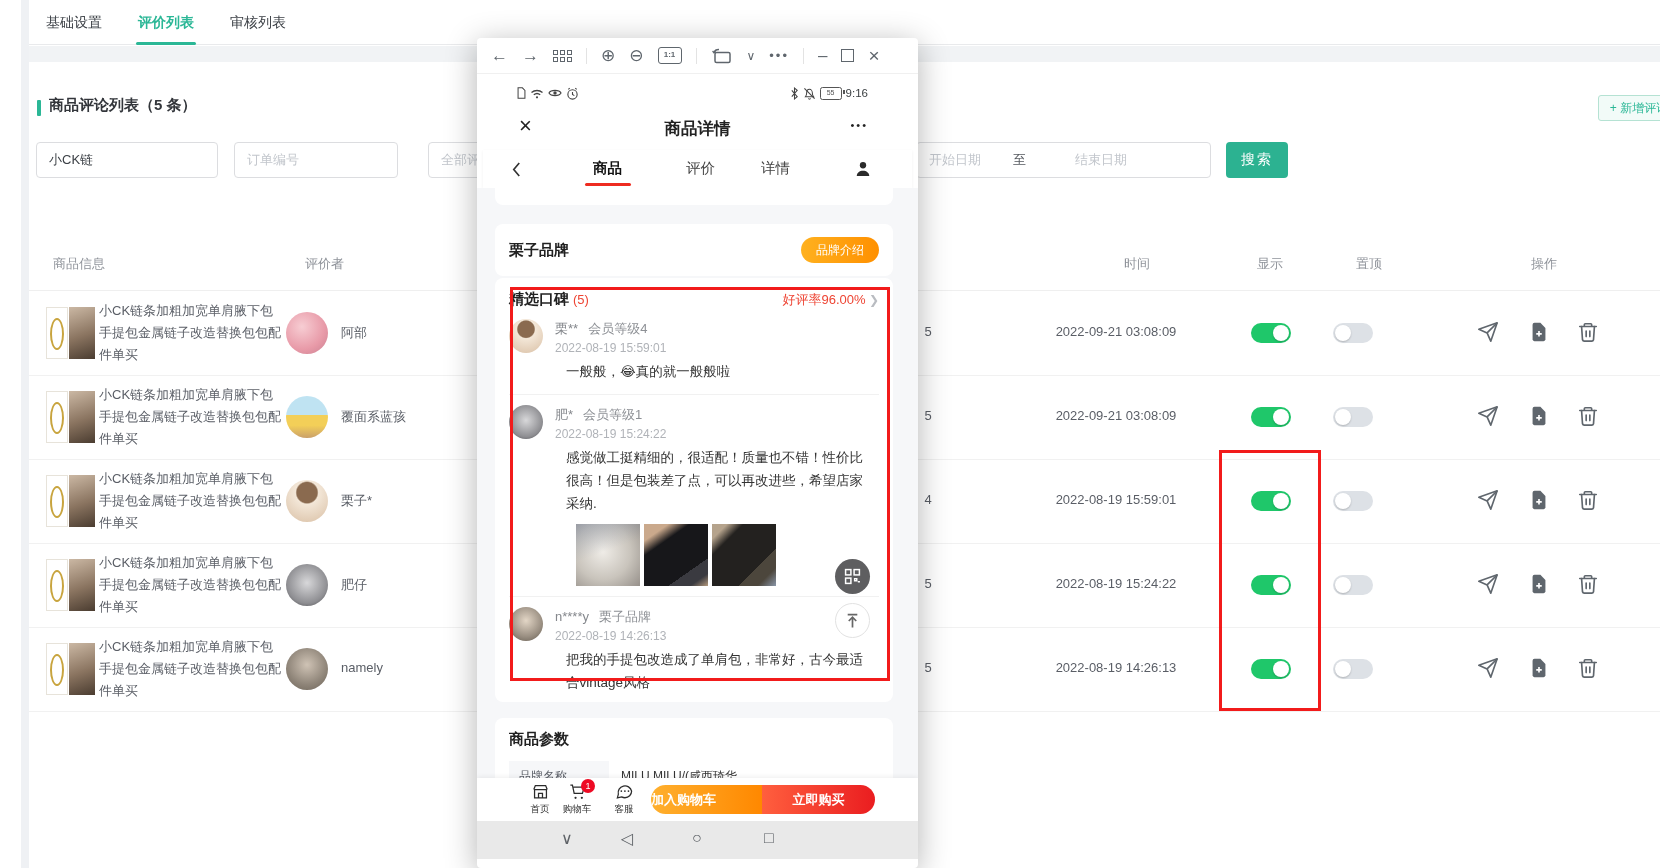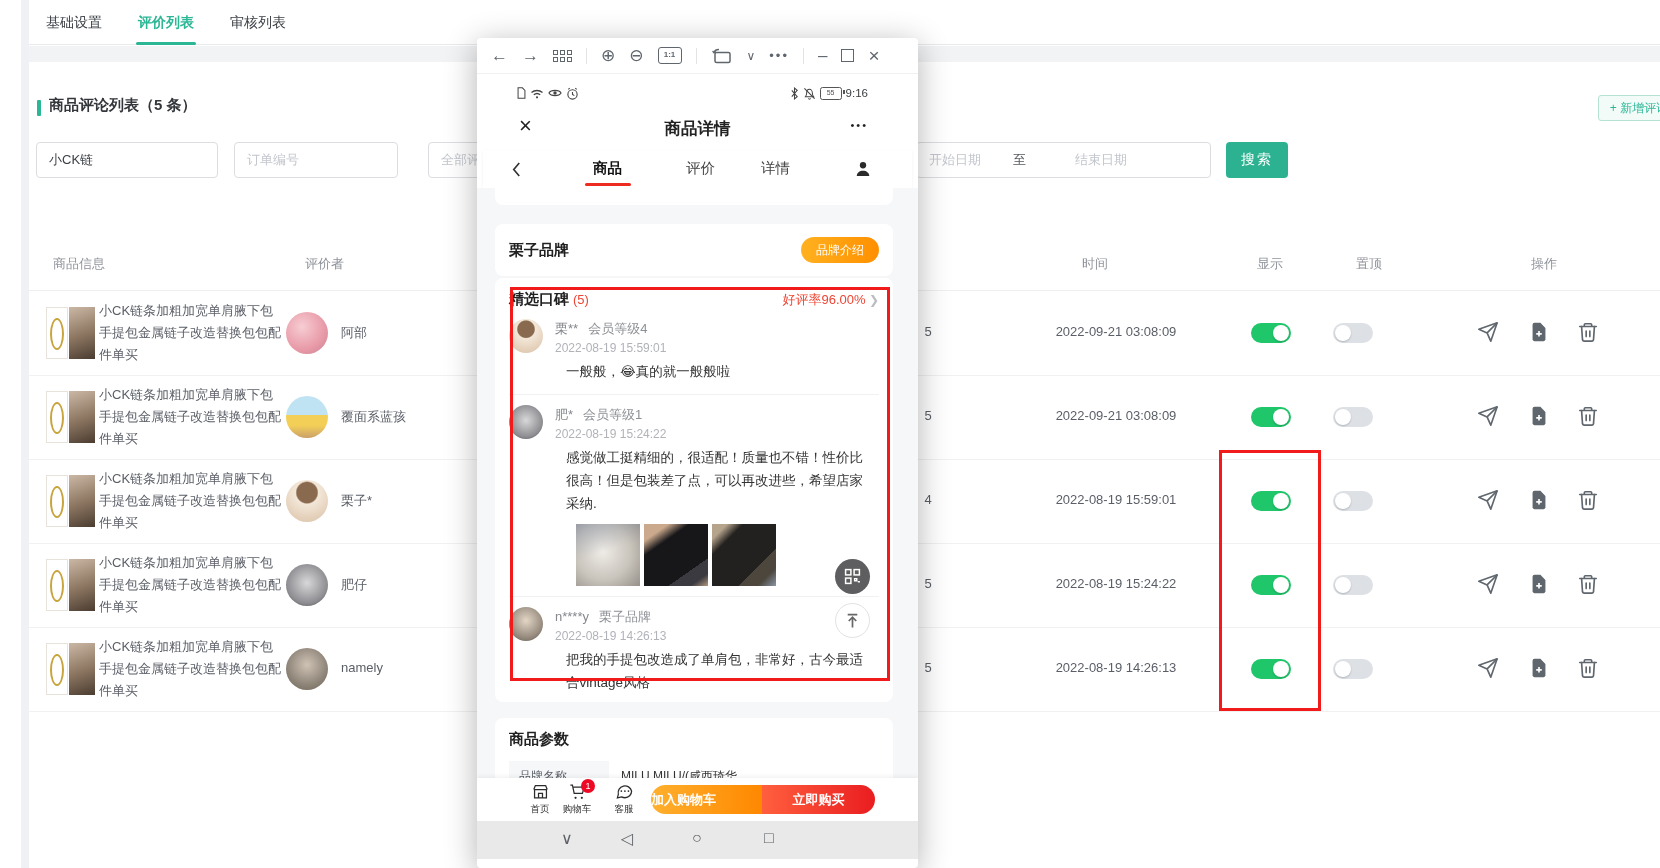--- a/index.html
+++ b/index.html
@@ -21,21 +21,21 @@
   .f2{left:213px;width:164px;}
   .f3{left:407px;width:150px;color:#c2c6cc;}
   .fdate{left:895px;width:295px;}
   .fdate .sep{position:absolute;left:96px;top:0;color:#55595f;}
   .fdate .end{position:absolute;left:158px;top:0;color:#c2c6cc;}
   .search-btn{left:1205px;top:142px;width:62px;height:36px;background:#2cb291;border:none;border-radius:4px;color:#fff;font-size:14px;letter-spacing:2px;cursor:pointer;}
   .add-btn{left:1577px;top:95px;width:82px;height:26px;box-sizing:border-box;border:1px solid #b5e2d3;background:#f2fbf8;color:#2bb796;font-size:12px;border-radius:3px;text-align:center;line-height:24px;cursor:pointer;}
   .th{top:255px;font-size:13px;color:#8f939a;}
   .th-product{left:32px;}
   .th-reviewer{left:284px;}
-  .th-time{left:1061px;width:68px;text-align:left;}
+  .th-time{left:1061px;width:68px;text-align:right;}
   .th-visible{left:1219px;width:60px;text-align:center;}
   .th-pinned{left:1301px;width:60px;text-align:right;}
   .th-actions{left:1493px;width:60px;text-align:center;}
   .rows{left:0;top:290px;width:1660px;border-top:1px solid #efefef;}
   .trow{position:absolute;left:0;width:1660px;height:84px;border-bottom:1px solid #f1f1f1;}
   .thumb-chain{position:absolute;left:25px;top:16px;width:22px;height:52px;background:#fff;border:1px solid #e7e3da;box-sizing:border-box;}
   .thumb-chain i{display:block;width:10px;height:28px;margin:10px auto 0;border:2px solid #c8a43e;border-radius:50%;}
   .thumb-bag{position:absolute;left:48px;top:16px;width:26px;height:52px;background:linear-gradient(160deg,#cbb8a4 0%,#8a7460 55%,#4a3c30 100%);}
   .p-text{position:absolute;left:78px;top:9px;width:186px;font-size:13px;line-height:1.68;color:#5a5e66;}
   .r-avatar{position:absolute;left:265px;top:21px;width:42px;height:42px;border-radius:50%;}

